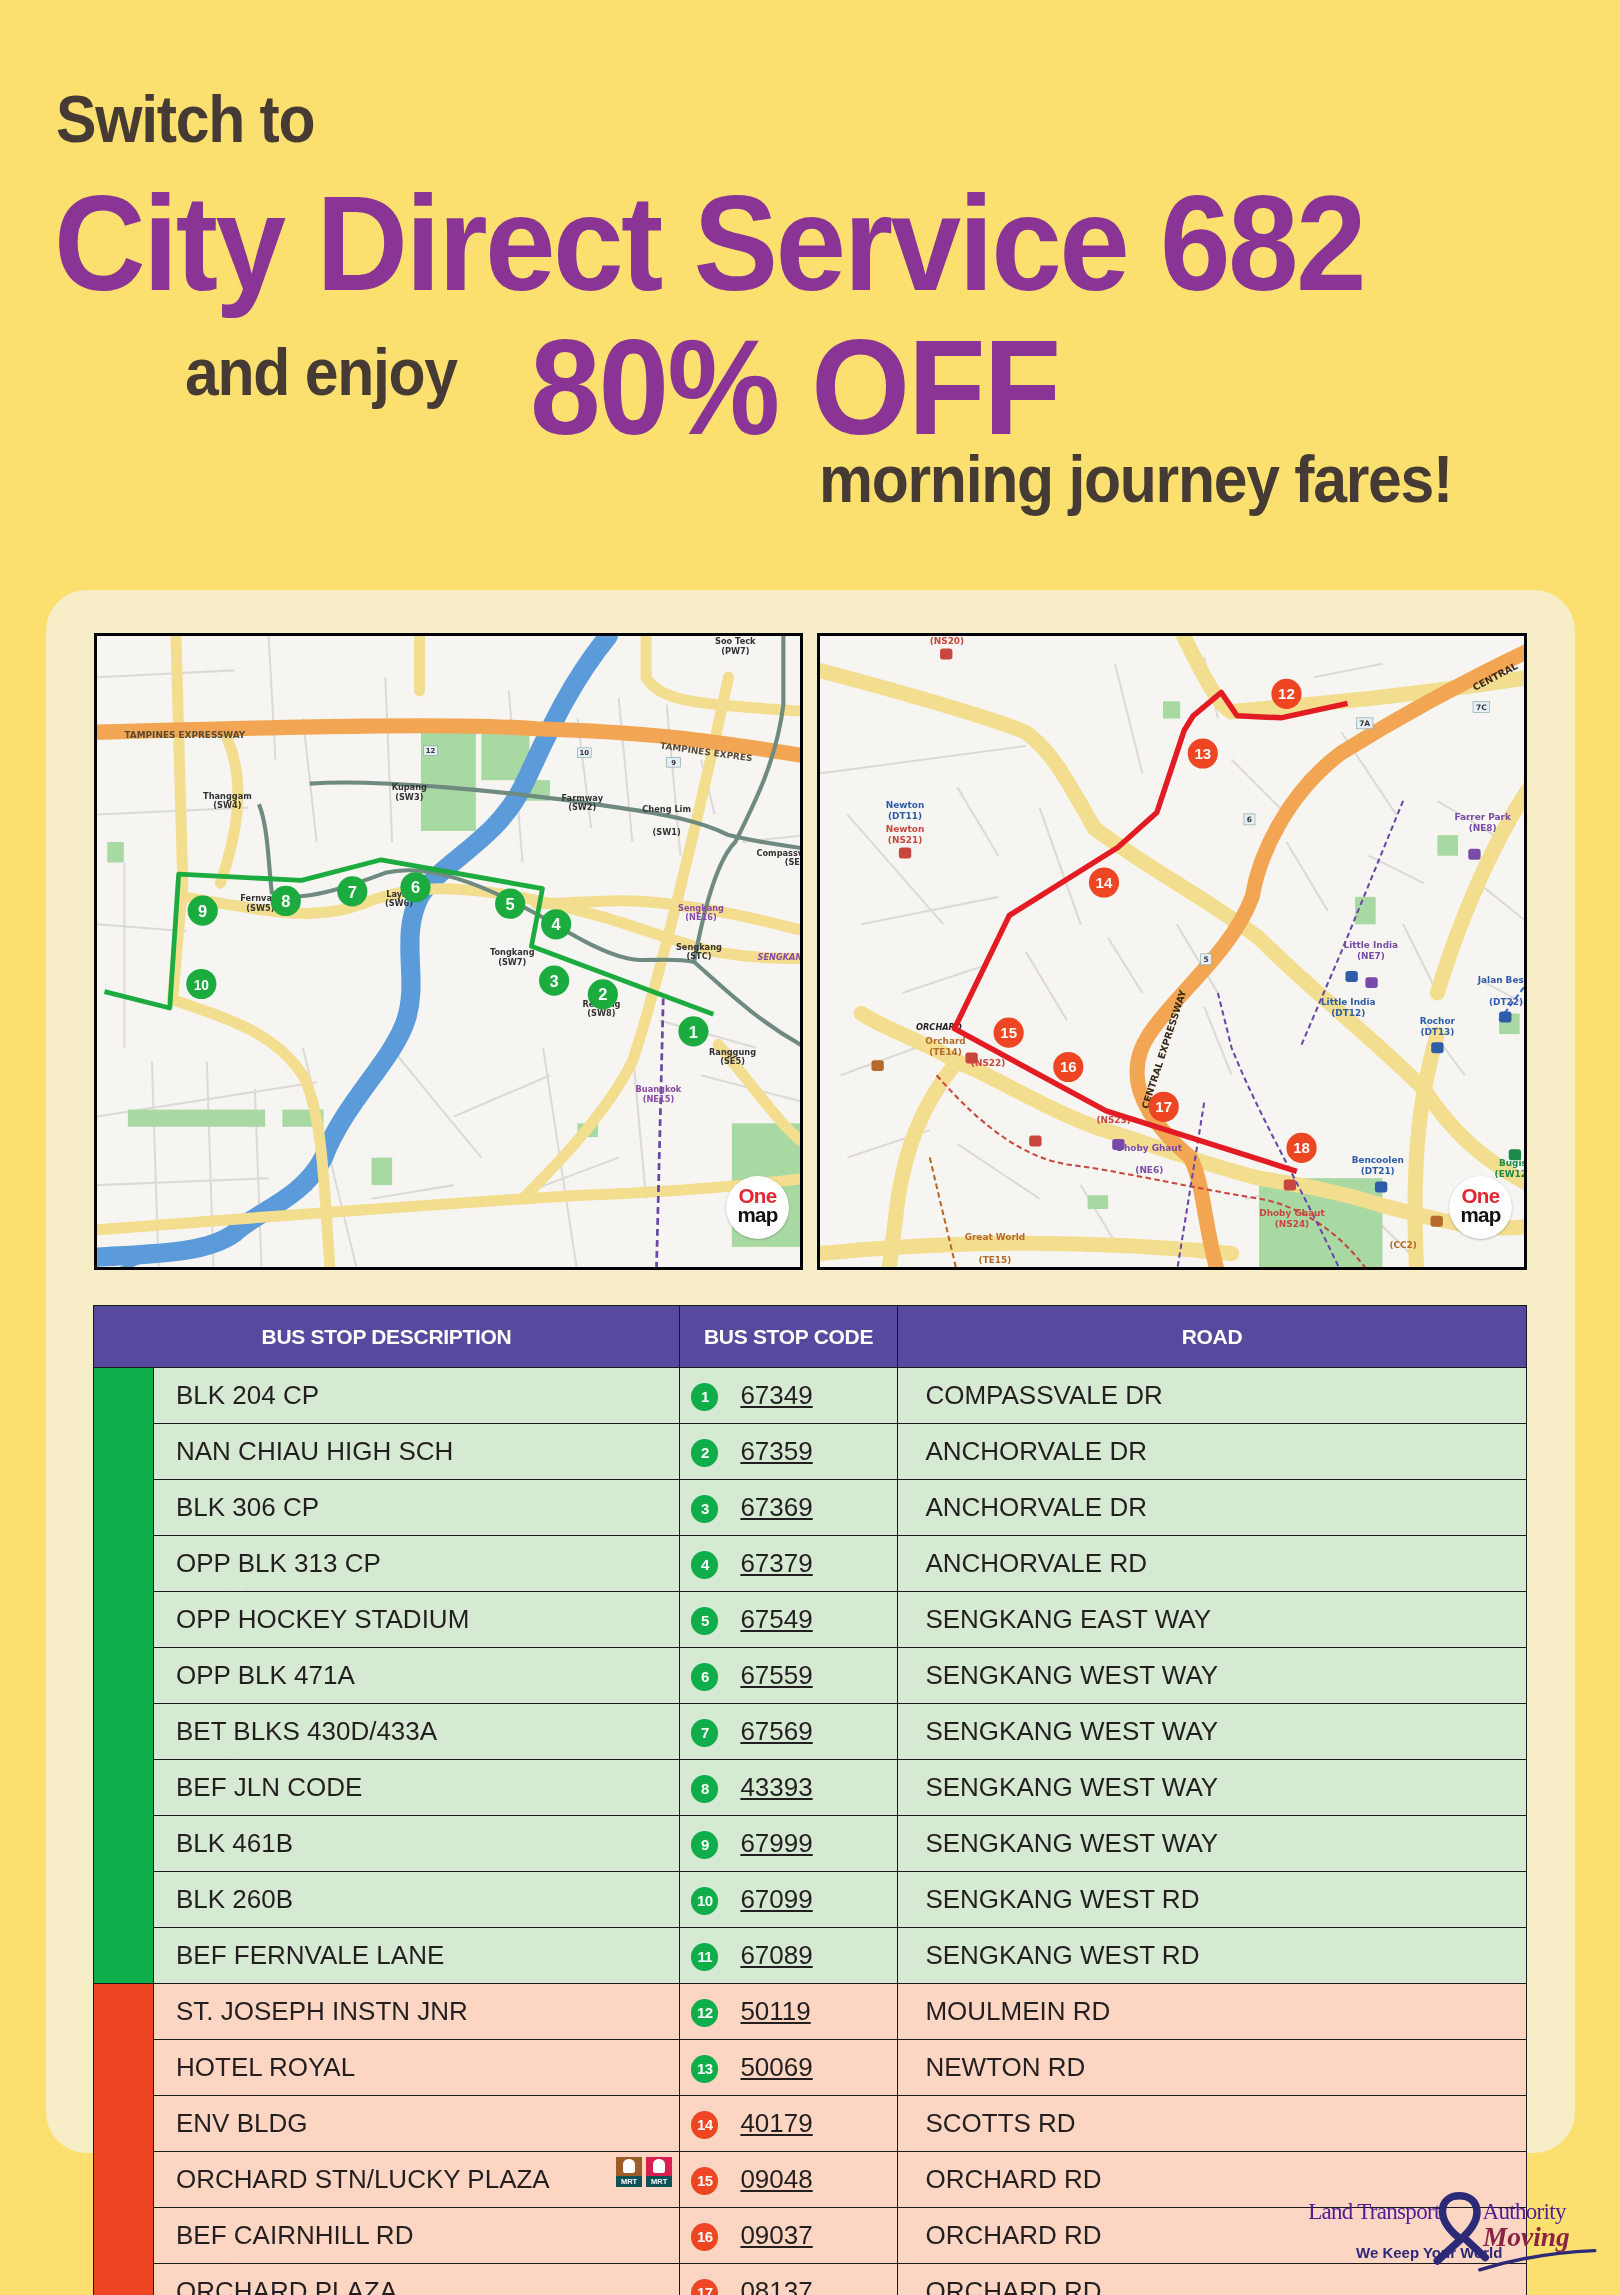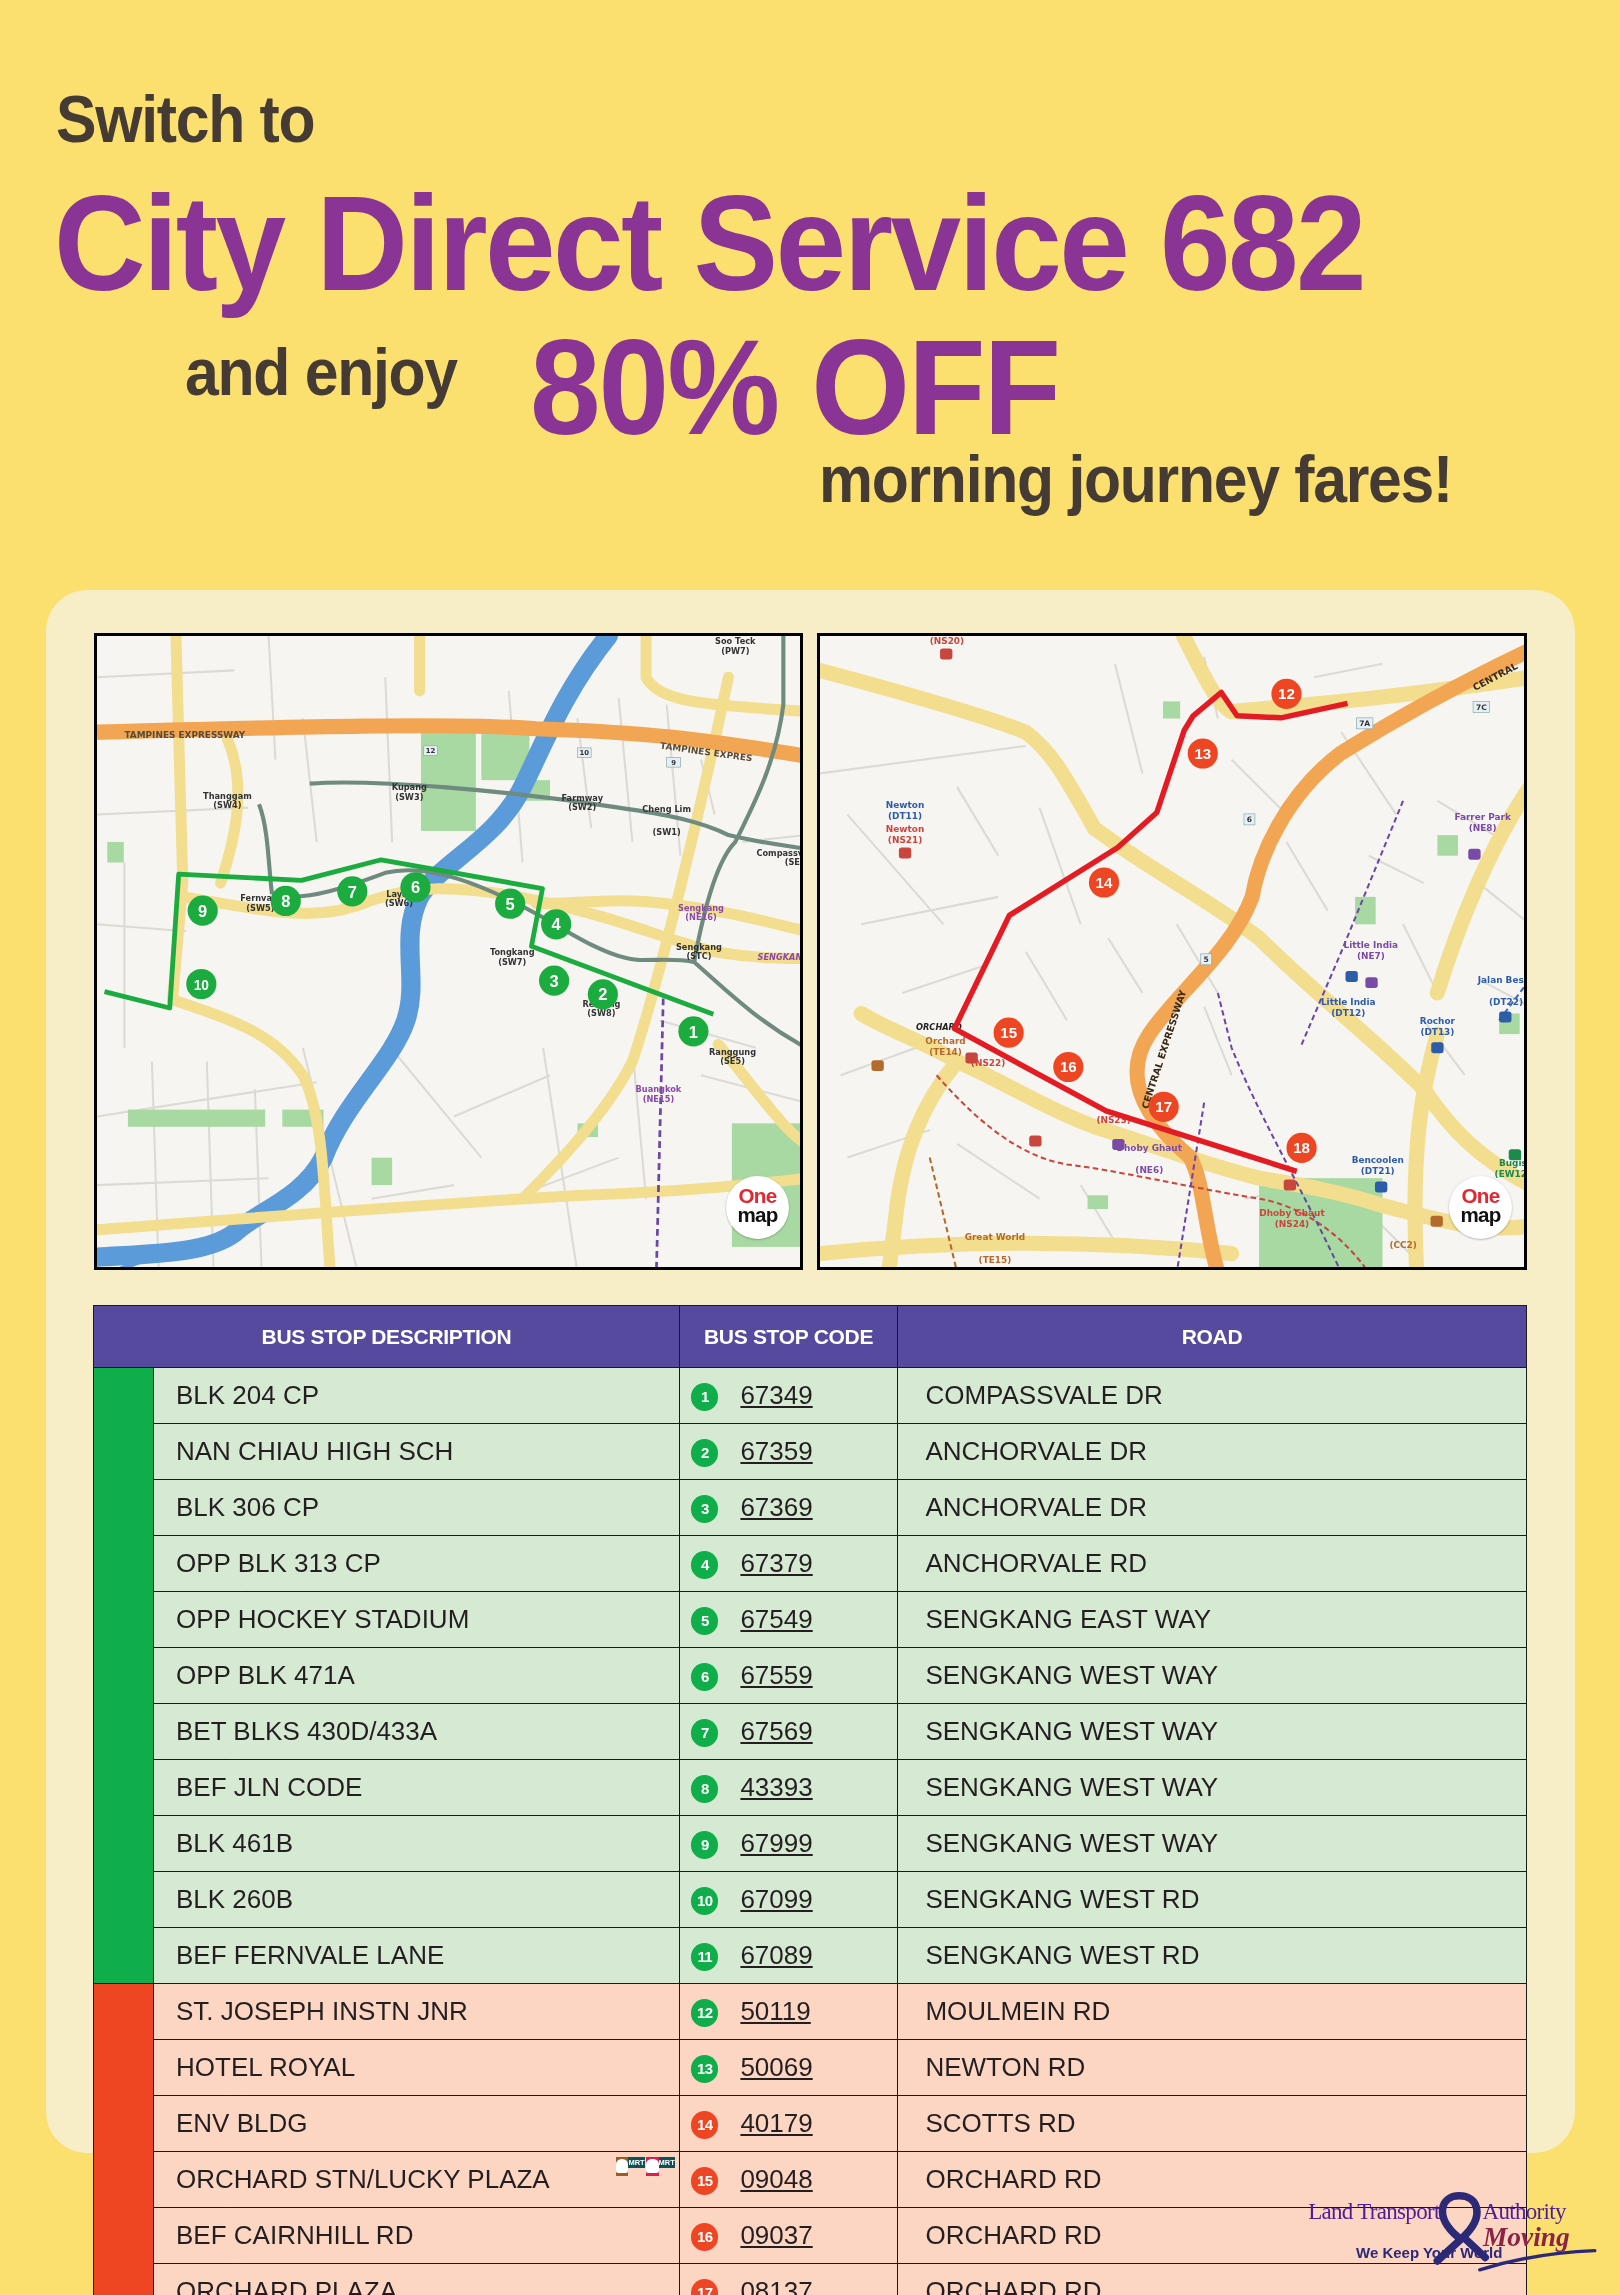--- a/index.html
+++ b/index.html
@@ -35,21 +35,21 @@
   td.grp.green { background: #0fae4b; }
   td.grp.red { background: #ee4523; }
   .vlabel { display: inline-block; transform: rotate(-90deg); white-space: nowrap; }
   td.desc { padding-left: 22px !important; position: relative; }
   td.code { padding-left: 11px !important; text-decoration: underline; }
   td.road { padding-left: 27.4px !important; }
   .badge { display: inline-block; width: 27.4px; height: 27.4px; border-radius: 50%; color: #fff; font-size: 15px; font-weight: bold; line-height: 27.4px; text-align: center; vertical-align: middle; margin-right: 22px; letter-spacing: -0.7px; }
   .badge.g { background: #0fae4b; }
   .badge.r { background: #ee4523; }
   .mrt-icons { position: absolute; right: 6.9px; top: 4.8px; display: flex; gap: 4.1px; }
-  .mrt { width: 26px; height: 30px; display: flex; flex-direction: row; }
+  .mrt { width: 26px; height: 30px; display: flex; flex-direction: column; }
   .mrt .top { height: 19px; display: flex; align-items: center; justify-content: center; }
   .mrt .top span { width: 12.4px; height: 13.7px; background: #fff; border-radius: 5.5px 5.5px 2.1px 2.1px; display: block; }
   .mrt .bot { height: 11px; background: #0e5257; color: #fff; font-size: 7.5px; font-weight: bold; line-height: 11px; text-align: center; }
 
   .lta { position: absolute; left: 1300px; top: 2189px; width: 302px; height: 89px; }
   .lta .name { position: absolute; left: 8.2px; top: 9.6px; font-family: "Liberation Serif", serif; font-size: 23px; color: #4c1d95; white-space: nowrap; letter-spacing: -0.7px; }
   .lta .name .gap { display: inline-block; width: 43px; }
   .lta .tag { position: absolute; left: 56px; top: 55px; font-size: 15px; font-weight: bold; color: #2c2a77; white-space: nowrap; }
   .lta .moving { position: absolute; left: 183px; top: 33px; font-family: "Liberation Serif", serif; font-style: italic; font-weight: bold; font-size: 27.4px; color: #8b2346; white-space: nowrap; }
   .lta svg { position: absolute; left: 0; top: 0; }

